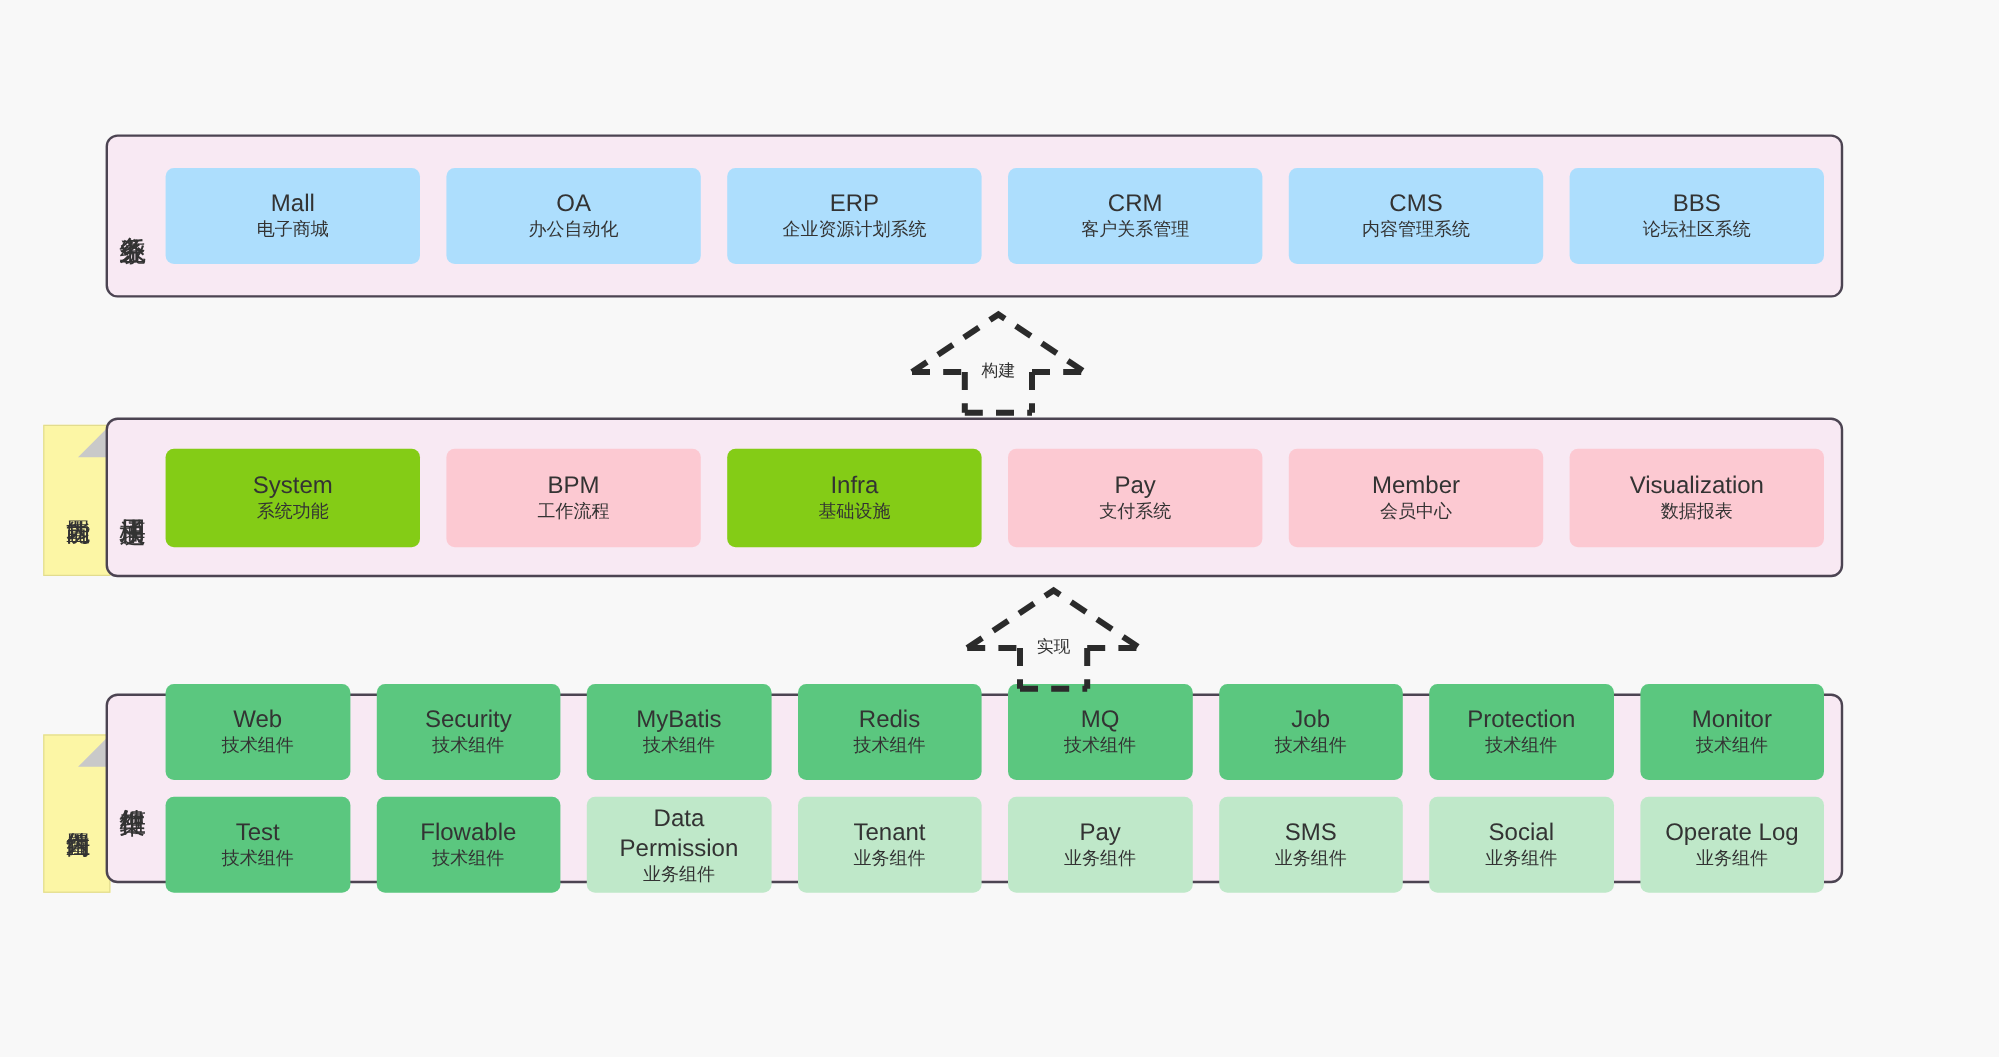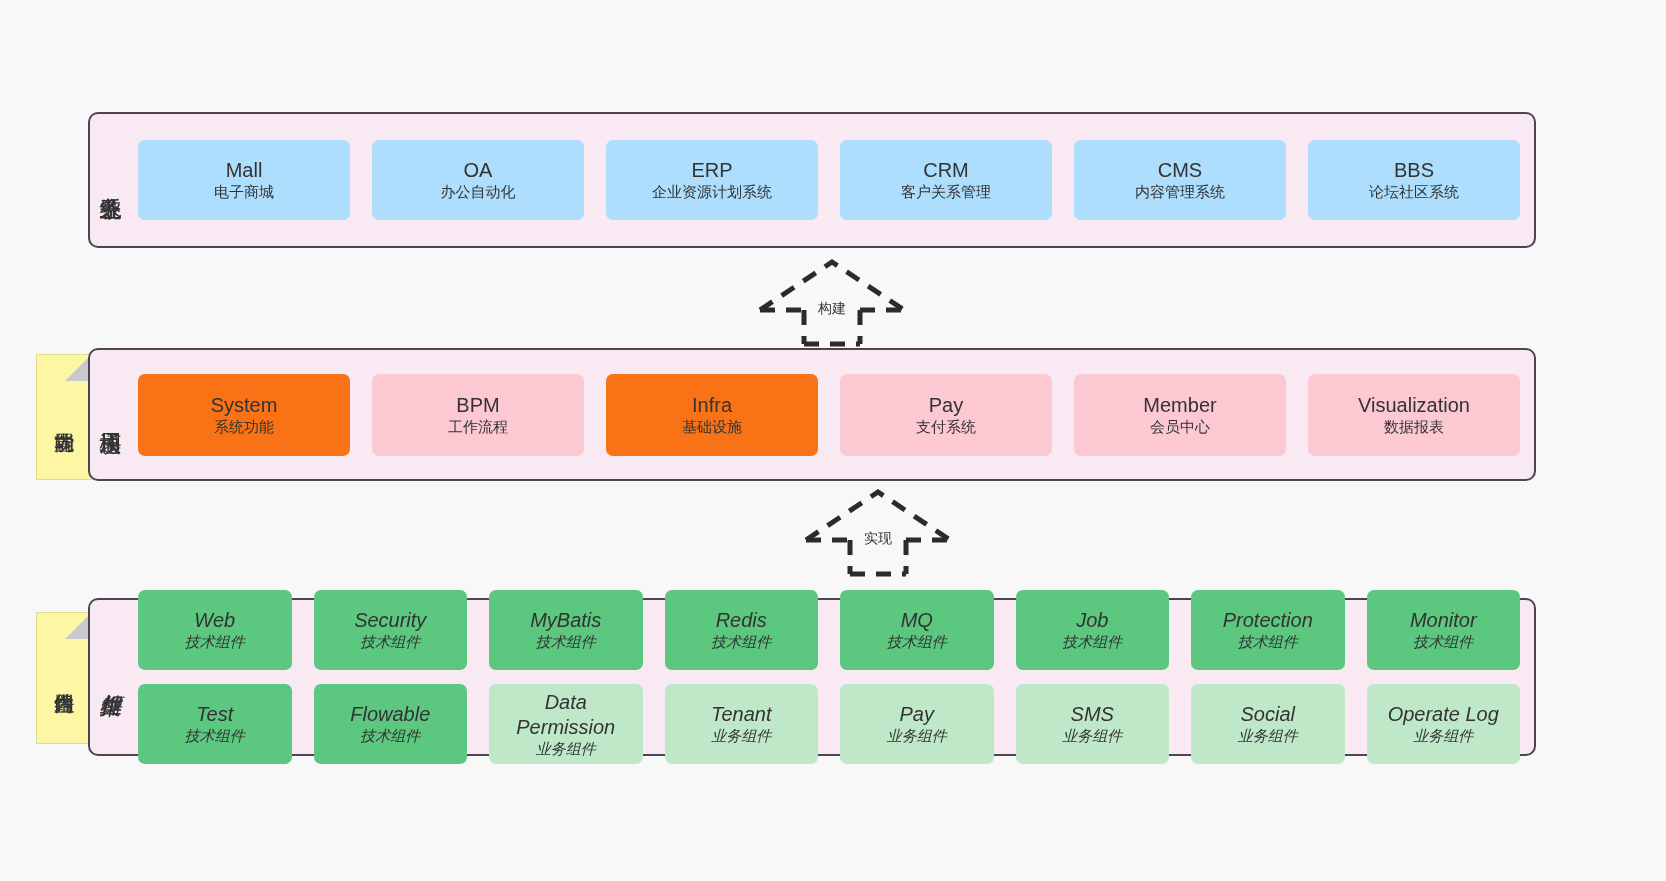--- a/index.html
+++ b/index.html
@@ -81,21 +81,21 @@
   }
   .card .en  { font-size: 20px; }
   .card .cn  { font-size: 15px; }
 
   .l1 .card { height: 80px; }
   .l2 .card { height: 82px; }
   .l3 .card { height: 80px; }
 
   
   .c-blue        { background: #addefd; }
-  .c-red         { background: #f97316; }
+  .c-red         { background: #84cc16; }
   .c-pink        { background: #fcc9d2; }
   .c-green       { background: #5bc77f; }
   .c-greenlight  { background: #bfe8c9; }
 
   
   .note {
     position: absolute;
     box-sizing: border-box;
     width: 56px;
     background: #fcf6a5;
@@ -138,21 +138,21 @@
     color: #333333;
     background: #f8f8f8;
     padding: 0 3px;
     white-space: nowrap;
     user-select: none;
   }
 
   
   #layer-business { left: 88px;  top: 112px; width: 1448px; height: 136px; }
   #layer-common   { left: 88px;  top: 348px; width: 1448px; height: 133px; }
-  #layer-frame    { left: 88px;  top: 598px; width: 1448px; height: 158px; font-style: italic; }
+  #layer-frame    { left: 88px;  top: 578px; width: 1448px; height: 158px; }
 
   #note-builtin-function  { left: 36px; top: 354px; height: 126px; }
   #note-builtin-component { left: 36px; top: 612px; height: 132px; }
 
   #connector-build   { left: 752px; top: 258px; width: 160px; height: 86px; }
   #connector-realize { left: 798px; top: 488px; width: 160px; height: 86px; }
 </style>
 </head>
 <body>
 

